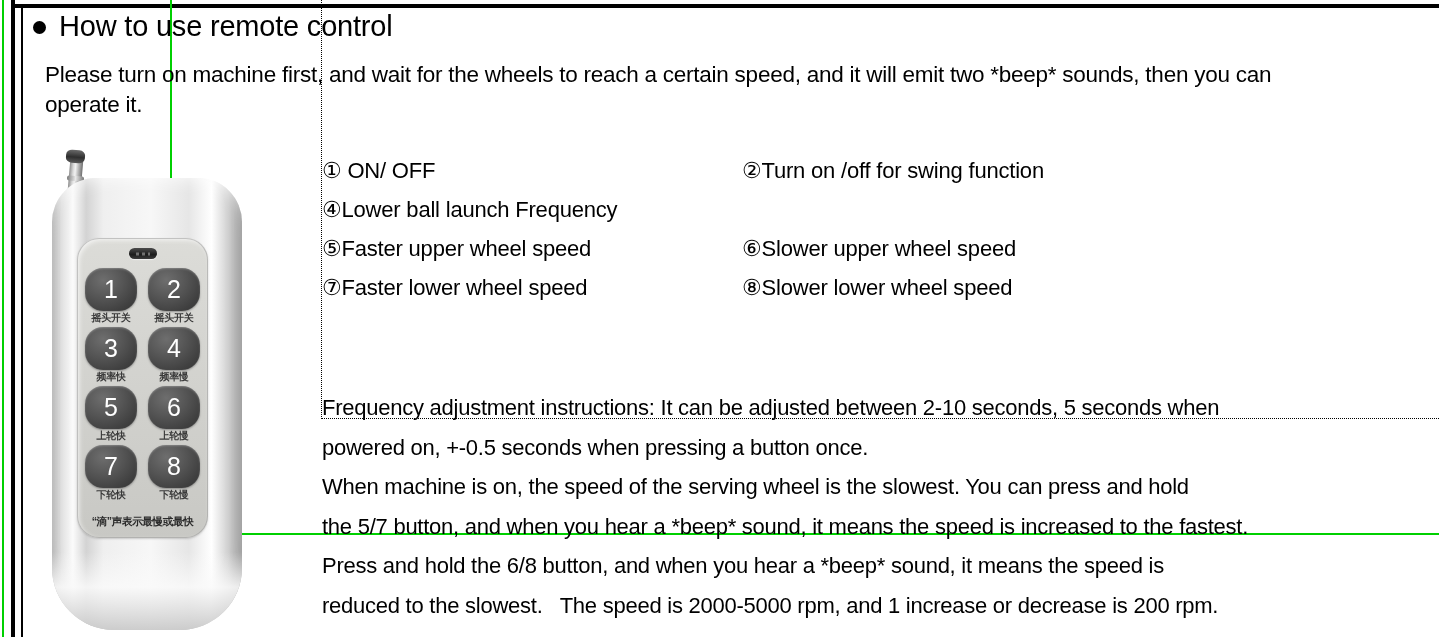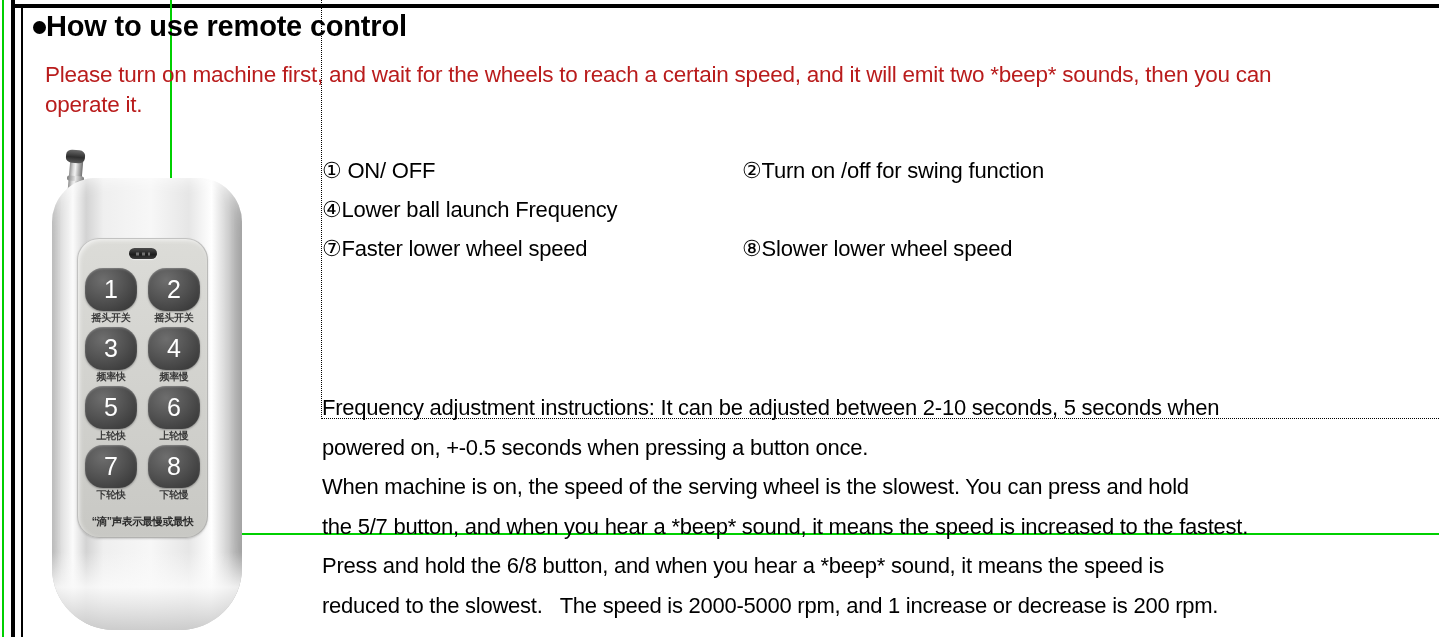--- a/index.html
+++ b/index.html
@@ -88,22 +88,22 @@
     border-top: 1px dotted #000000;
   }
 
   
   .heading {
     position: absolute;
     left: 33px;
     top: 12px;
     display: flex;
     align-items: center;
+    gap: 13px;
     white-space: nowrap;
-    font-weight: bold;
   }
   .heading-bullet {
     width: 13px;
     height: 13px;
     border-radius: 50%;
     background: #000000;
     flex: 0 0 auto;
     margin-top: 2px;
   }
   .heading-text {
@@ -116,21 +116,21 @@
 
   
   .intro {
     position: absolute;
     left: 45px;
     top: 60px;
     width: 1300px;
     font-family: "Liberation Sans", sans-serif;
     font-size: 22.5px;
     line-height: 30px;
-    color: #b91c1c;
+    color: #000000;
     letter-spacing: -0.25px;
   }
 
   
   .func-block {
     position: absolute;
     left: 322px;
     top: 151px;
     width: 1100px;
   }
@@ -354,20 +354,24 @@
   <div class="func-block">
 
     <div class="func-row">
       <span class="func-cell col-a">① ON/ OFF</span>
       <span class="func-cell col-b">②Turn on /off for swing function</span>
     </div>
     <div class="func-row">
       <span class="func-cell col-b">④Lower ball launch Frequency</span>
     </div>
     <div class="func-row">
+      <span class="func-cell col-a">⑤Faster upper wheel speed</span>
+      <span class="func-cell col-b">⑥Slower upper wheel speed</span>
+    </div>
+    <div class="func-row">
       <span class="func-cell col-a">⑦Faster lower wheel speed</span>
       <span class="func-cell col-b">⑧Slower lower wheel speed</span>
     </div>
   </div>
 
   <div class="notes">
     <div class="note-line">Frequency adjustment instructions: It can be adjusted between 2-10 seconds, 5 seconds when</div>
     <div class="note-line">powered on, +-0.5 seconds when pressing a button once.</div>
     <div class="note-line">When machine is on, the speed of the serving wheel is the slowest. You can press and hold</div>
     <div class="note-line">the 5/7 button, and when you hear a *beep* sound, it means the speed is increased to the fastest.</div>

